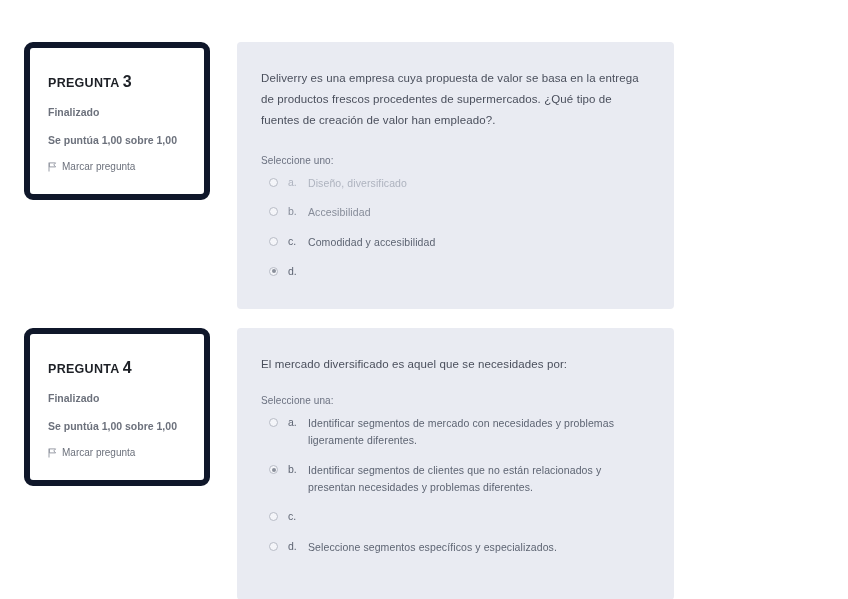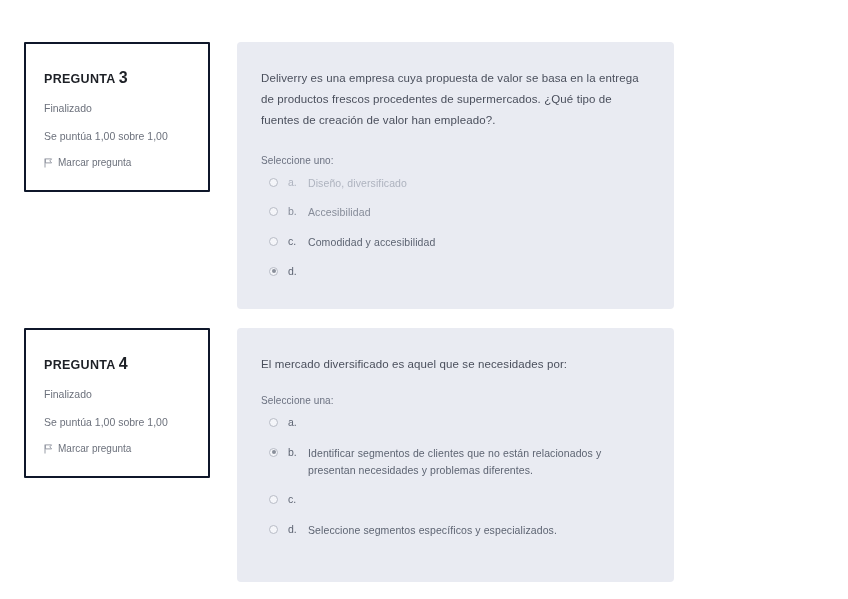--- a/index.html
+++ b/index.html
@@ -27,22 +27,22 @@
     display: flex;
     align-items: flex-start;
     margin-bottom: 19px;
   }
 
   
   .info-card {
     width: 186px;
     margin-left: 24px;
     background: #ffffff;
-    border: 2px solid #0f172a;
-    border-radius: 1px;
+    border: 6px solid #0f172a;
+    border-radius: 9px;
     box-sizing: border-box;
     padding: 26px 18px 22px 18px;
   }
 
   .info-card .q-head {
     font-size: 12.5px;
     font-weight: bold;
     letter-spacing: 0.3px;
     color: #1d2026;
     margin: 0 0 16px 0;
@@ -52,21 +52,21 @@
     font-size: 16px;
     font-weight: bold;
     margin-left: 3px;
   }
 
   .info-card .meta {
     font-size: 10.5px;
     color: #6c717c;
     margin: 0 0 15px 0;
     line-height: 1.2;
-    font-weight: normal;
+    font-weight: bold;
   }
   .info-card .meta:last-child {
     margin-bottom: 0;
   }
 
   .flag-row {
     display: flex;
     align-items: center;
     gap: 5px;
     font-size: 10px;
@@ -248,20 +248,21 @@
       </div>
     </div>
 
     <div class="q-panel">
       <p class="q-text">El mercado diversificado es aquel que se necesidades por:</p>
       <p class="select-label">Seleccione una:</p>
       <ul class="options">
         <li class="option">
           <span class="radio"></span>
           <span class="opt-letter">a.</span>
+          <span class="opt-text">Identificar segmentos de mercado con necesidades y problemas ligeramente diferentes.</span>
         </li>
         <li class="option">
           <span class="radio checked"></span>
           <span class="opt-letter">b.</span>
           <span class="opt-text">Identificar segmentos de clientes que no están relacionados y presentan necesidades y problemas diferentes.</span>
         </li>
         <li class="option">
           <span class="radio"></span>
           <span class="opt-letter">c.</span>
         </li>

